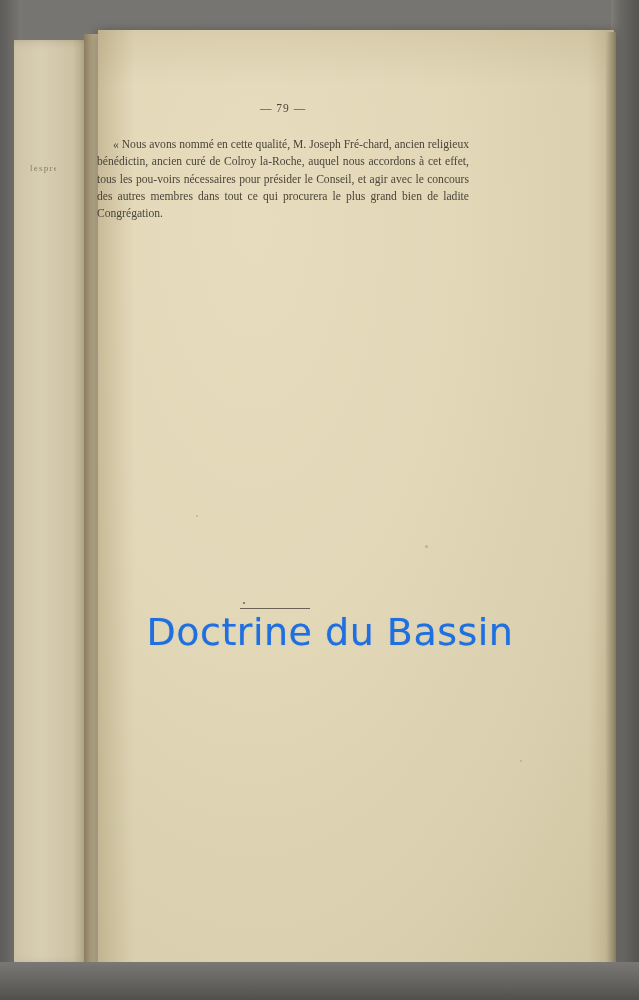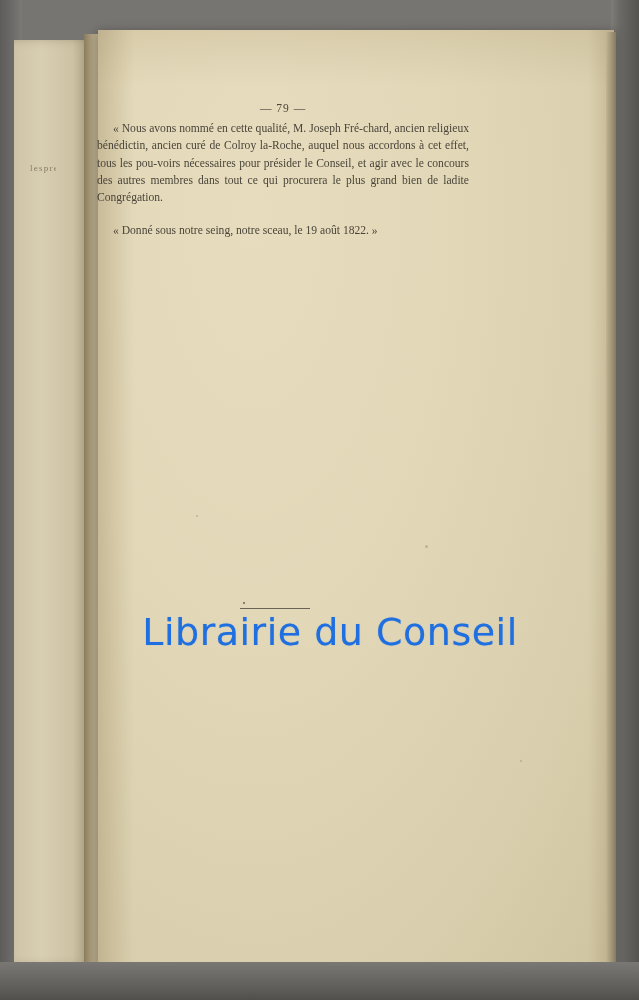--- a/index.html
+++ b/index.html
@@ -103,21 +103,21 @@
     color: #4a443a;
     font-size: 11.6px;
     line-height: 17.2px;
     text-align: justify;
   }
   .folio {
     text-align: center;
     font-size: 11.5px;
     letter-spacing: 1px;
     color: #4c463c;
-    margin-bottom: 3px;
+    margin-bottom: 19px;
   }
   .para {
     margin: 0 0 0 0;
     text-align: justify;
     text-justify: inter-word;
   }
   .para.indent {
     text-indent: 16px;
   }
   .para + .para {
@@ -175,27 +175,26 @@
   </div>
 
   <div class="gutter"></div>
 
   <div class="page-sheet"></div>
   <div class="page-edge-right"></div>
 
   <div class="text-block">
     <div class="folio">— 79 —</div>
     <p class="para indent">« Nous avons nommé en cette qualité, M. Joseph Fré-chard, ancien religieux bénédictin, ancien curé de Colroy la-Roche, auquel nous accordons à cet effet, tous les pou-voirs nécessaires pour présider le Conseil, et agir avec le concours des autres membres dans tout ce qui procurera le plus grand bien de ladite Congrégation.</p>
-    <p class="para indent">« Donné sous notre seing, notre sceau, le 19 août 1822. »</p>
     <div class="gap"></div>
   </div>
 
   <div class="dot"></div>
   <div class="rule"></div>
 
   <div class="speck" style="left:425px; top:545px; width:3px; height:3px;"></div>
   <div class="speck" style="left:196px; top:515px; width:2px; height:2px;"></div>
   <div class="speck" style="left:520px; top:760px; width:2px; height:2px;"></div>
 
-  <div class="watermark">Librairie du Conseil</div>
+  <div class="watermark">Doctrine du Bassin</div>
 
   <div class="bg-bottom"></div>
 </div>
 
 </body></html>

